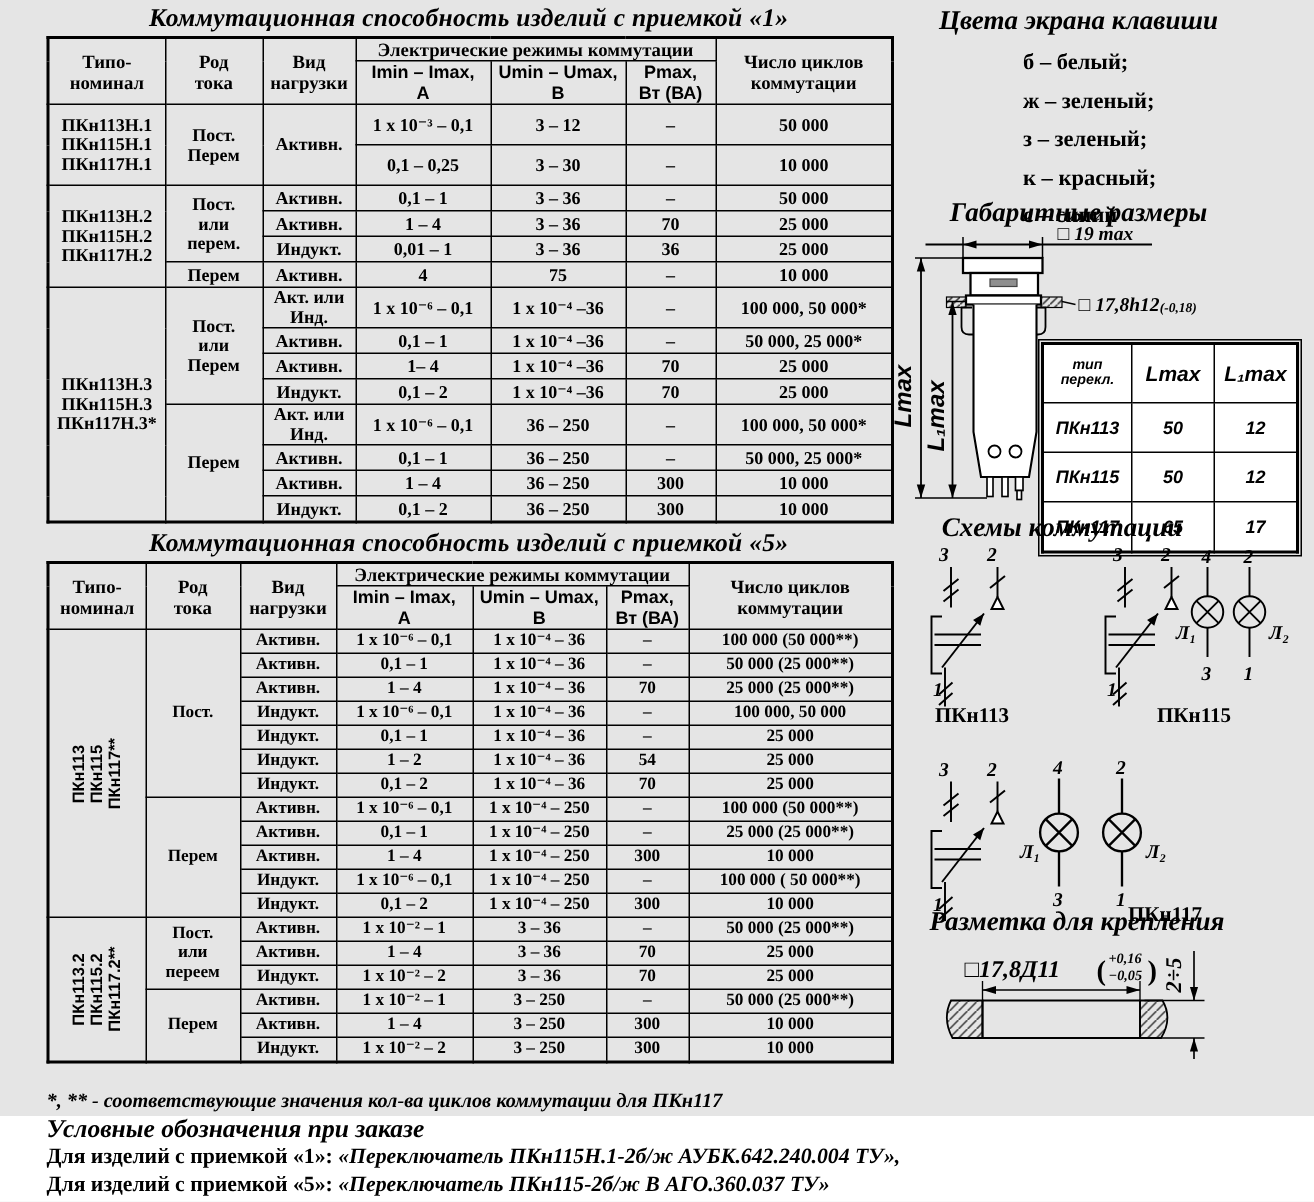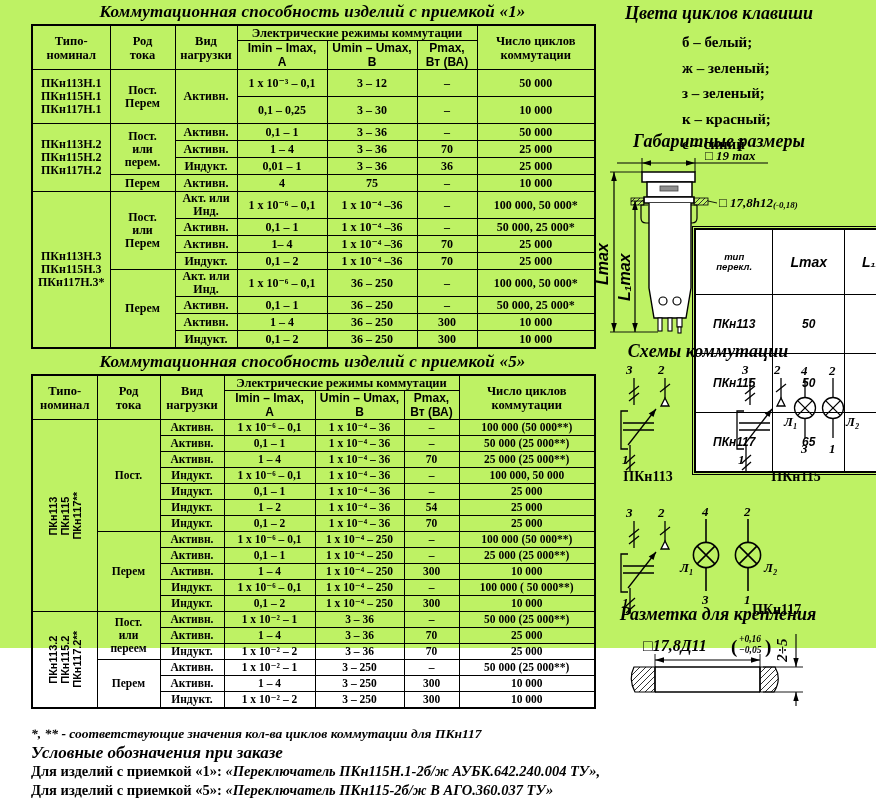--- a/index.html
+++ b/index.html
@@ -1,18 +1,18 @@
 <!DOCTYPE html>
 <html><head>
 <meta charset="utf-8">
 <style>
   html,body{margin:0;padding:0;background:#fff;}
   body{width:876px;height:801px;overflow:hidden;color:#000;
        font-family:"Liberation Serif","DejaVu Serif",serif;}
-  #page{position:relative;width:876px;height:648px;background:#bef264;}
+  #page{position:relative;width:876px;height:744px;background:#e5e5e5;}
 
   
   .left{position:absolute;left:31px;top:2px;width:820px;}
   .tbl-title{width:563px;text-align:center;font-style:italic;font-weight:bold;
              font-size:17px;line-height:20px;margin-bottom:2px;letter-spacing:.2px;}
   .t2t{margin-top:3px;}
   table.main{border-collapse:collapse;table-layout:fixed;width:563px;border:2px solid #000;}
   table.main th,table.main td{border:1px solid #000;}
   table.main th{font-weight:bold;font-size:12.5px;line-height:14px;padding:0;
                 white-space:pre-line;text-align:center;}
@@ -40,21 +40,21 @@
           font-weight:bold;font-size:18px;line-height:20px;}
   .colors-list{position:absolute;left:682px;top:30px;font-weight:bold;font-size:15px;
                line-height:25.5px;}
   .vlabel{position:absolute;writing-mode:vertical-rl;transform:rotate(180deg);
           font-family:"Liberation Sans","DejaVu Sans",sans-serif;
           font-weight:bold;font-style:italic;font-size:16px;text-align:center;}
   .mtab{position:absolute;left:694px;top:228px;border-collapse:collapse;background:#fff;
         border:2px solid #000;outline:1px solid #000;outline-offset:1px;
         font-family:"Liberation Sans","DejaVu Sans",sans-serif;}
   .mtab td,.mtab th{border:1px solid #000;text-align:center;font-weight:bold;
-        font-style:italic;font-size:12px;padding:17px;}
+        font-style:italic;font-size:12px;padding:4px;}
   .mtab th{height:30px;}
   .mtab td{height:24px;}
   .mtab .thin{font-size:9.5px;line-height:10px;white-space:pre-line;font-weight:bold;}
   .mtab .wtype{width:50px;}
   .mtab .wl{width:46px;}
   .mtab .big{font-size:14px;}
   svg text{font-family:"Liberation Serif","DejaVu Serif",serif;}
   svg .dimtxt{font-style:italic;font-weight:bold;font-size:13px;}
   svg .pin{font-style:italic;font-weight:bold;font-size:13px;}
   svg .schlbl{font-weight:bold;font-size:14px;}
@@ -401,21 +401,21 @@
     <div class="order-line">
       <span class="ol-prefix">Для изделий с приемкой «1»:</span>
       <span class="ol-value">«Переключатель ПКн115Н.1-2б/ж  АУБК.642.240.004 ТУ»,</span>
     </div>
     <div class="order-line">
       <span class="ol-prefix">Для изделий с приемкой «5»:</span>
       <span class="ol-value">«Переключатель ПКн115-2б/ж В АГО.360.037 ТУ»</span>
     </div>
   </div>
 
-  <div class="rtitle" style="left:581px;top:3px;">Цвета циклов клавиши</div>
+  <div class="rtitle" style="left:581px;top:3px;">Цвета экрана клавиши</div>
   <div class="colors-list">
     <div>б – белый;</div>
     <div>ж – зеленый;</div>
     <div>з – зеленый;</div>
     <div>к – красный;</div>
     <div>с – синий</div>
   </div>
 
   <div class="rtitle" style="left:581px;top:131px;">Габаритные размеры</div>
 

